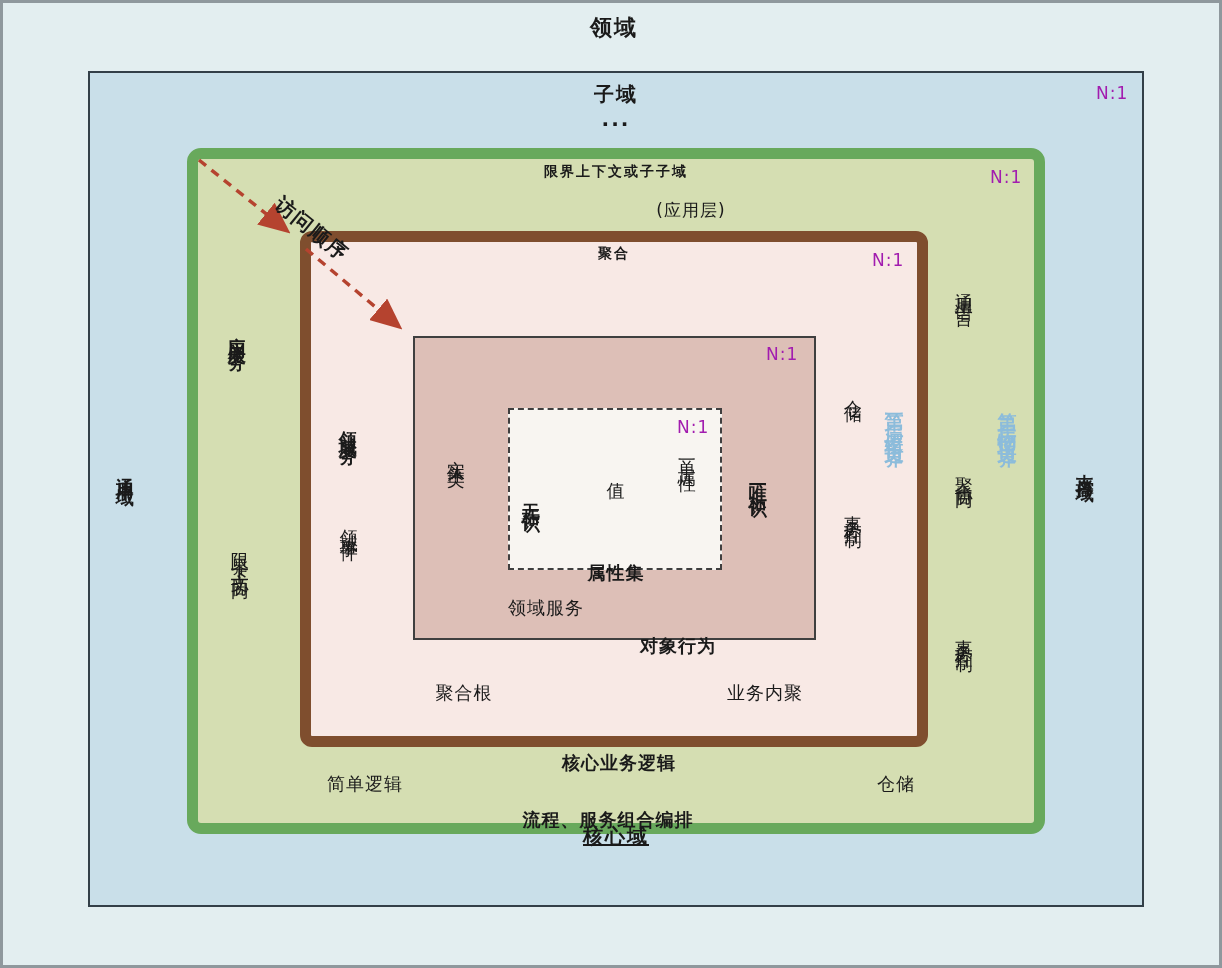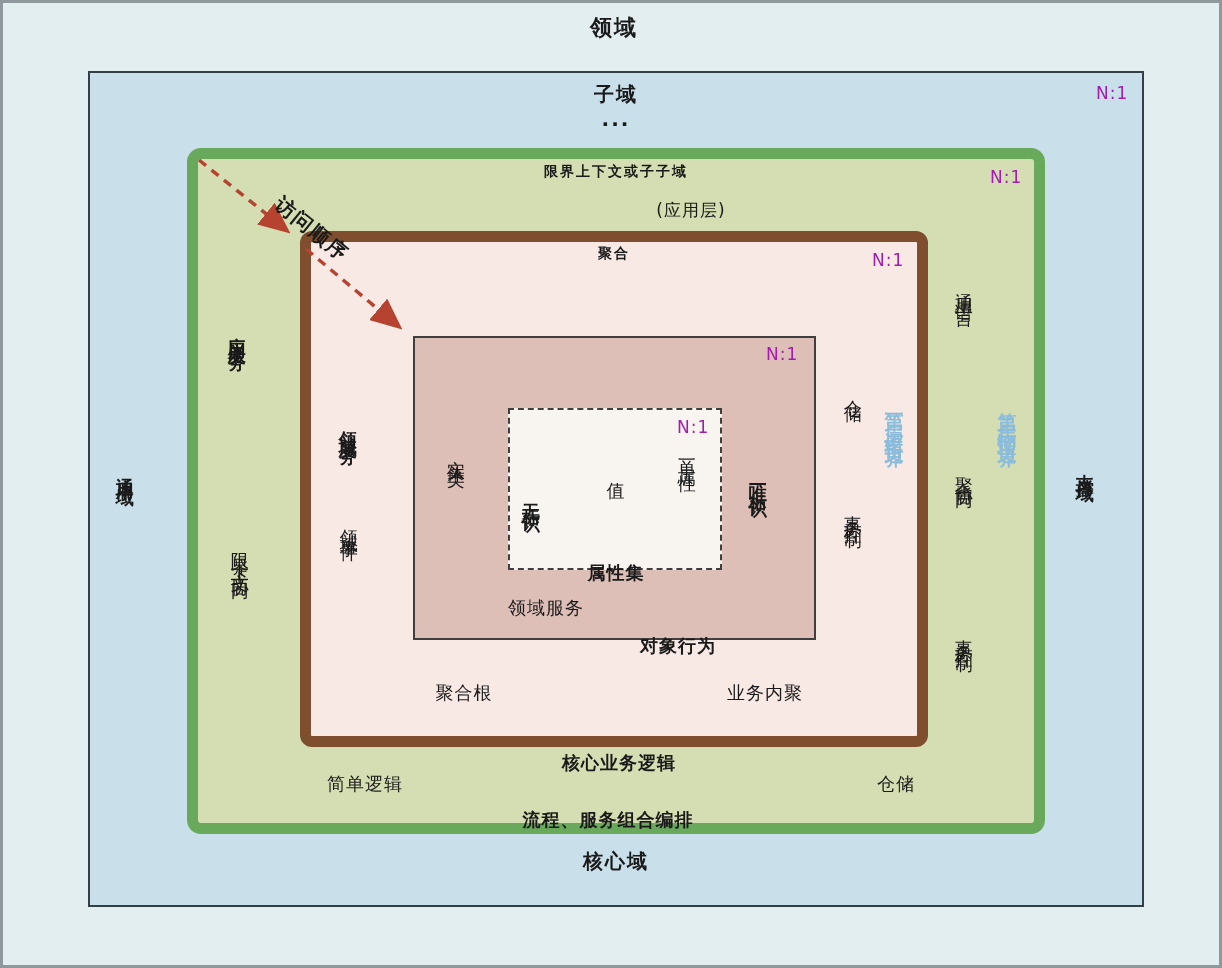--- a/index.html
+++ b/index.html
@@ -140,21 +140,21 @@
   <div class="vtext" style="left:951px; top:276px;">通用语言</div>
   <div class="vtext" style="left:951px; top:460px;">聚合协同</div>
   <div class="vtext" style="left:951px; top:622px;">事务控制</div>
   <div class="vtext blue" style="left:994px; top:395px;">第二层物理边界</div>
   <div class="hlabel" style="left:312px; top:769px; width:100px;">简单逻辑</div>
   <div class="hlabel bold" style="left:440px; top:767px; width:330px;">流程、服务组合编排</div>
   <div class="hlabel" style="left:868px; top:769px; width:50px;">仓储</div>
 
   <div class="vtext bold t20" style="left:112px; top:422px;">通用域</div>
   <div class="vtext bold t20" style="left:1072px; top:418px;">支撑域</div>
-  <div class="title t20" style="left:184px; width:858px; top:845px;">核心域</div>
+  <div class="title t20" style="left:184px; width:858px; top:820px;text-decoration:underline;">核心域</div>
 
   <svg class="arrow-layer" viewBox="0 0 1222 968" xmlns="http://www.w3.org/2000/svg">
     <defs>
       <marker id="ah" markerWidth="9" markerHeight="8" refX="7" refY="4" orient="auto">
         <path d="M0,0 L9,4 L0,8 Z" fill="#b5432f"></path>
       </marker>
     </defs>
     <line x1="196" y1="157" x2="282" y2="226" stroke="#b5432f" stroke-width="3.5" stroke-dasharray="9 7" marker-end="url(#ah)"></line>
     <line x1="303" y1="246" x2="394" y2="322" stroke="#b5432f" stroke-width="3.5" stroke-dasharray="9 7" marker-end="url(#ah)"></line>
   </svg>

